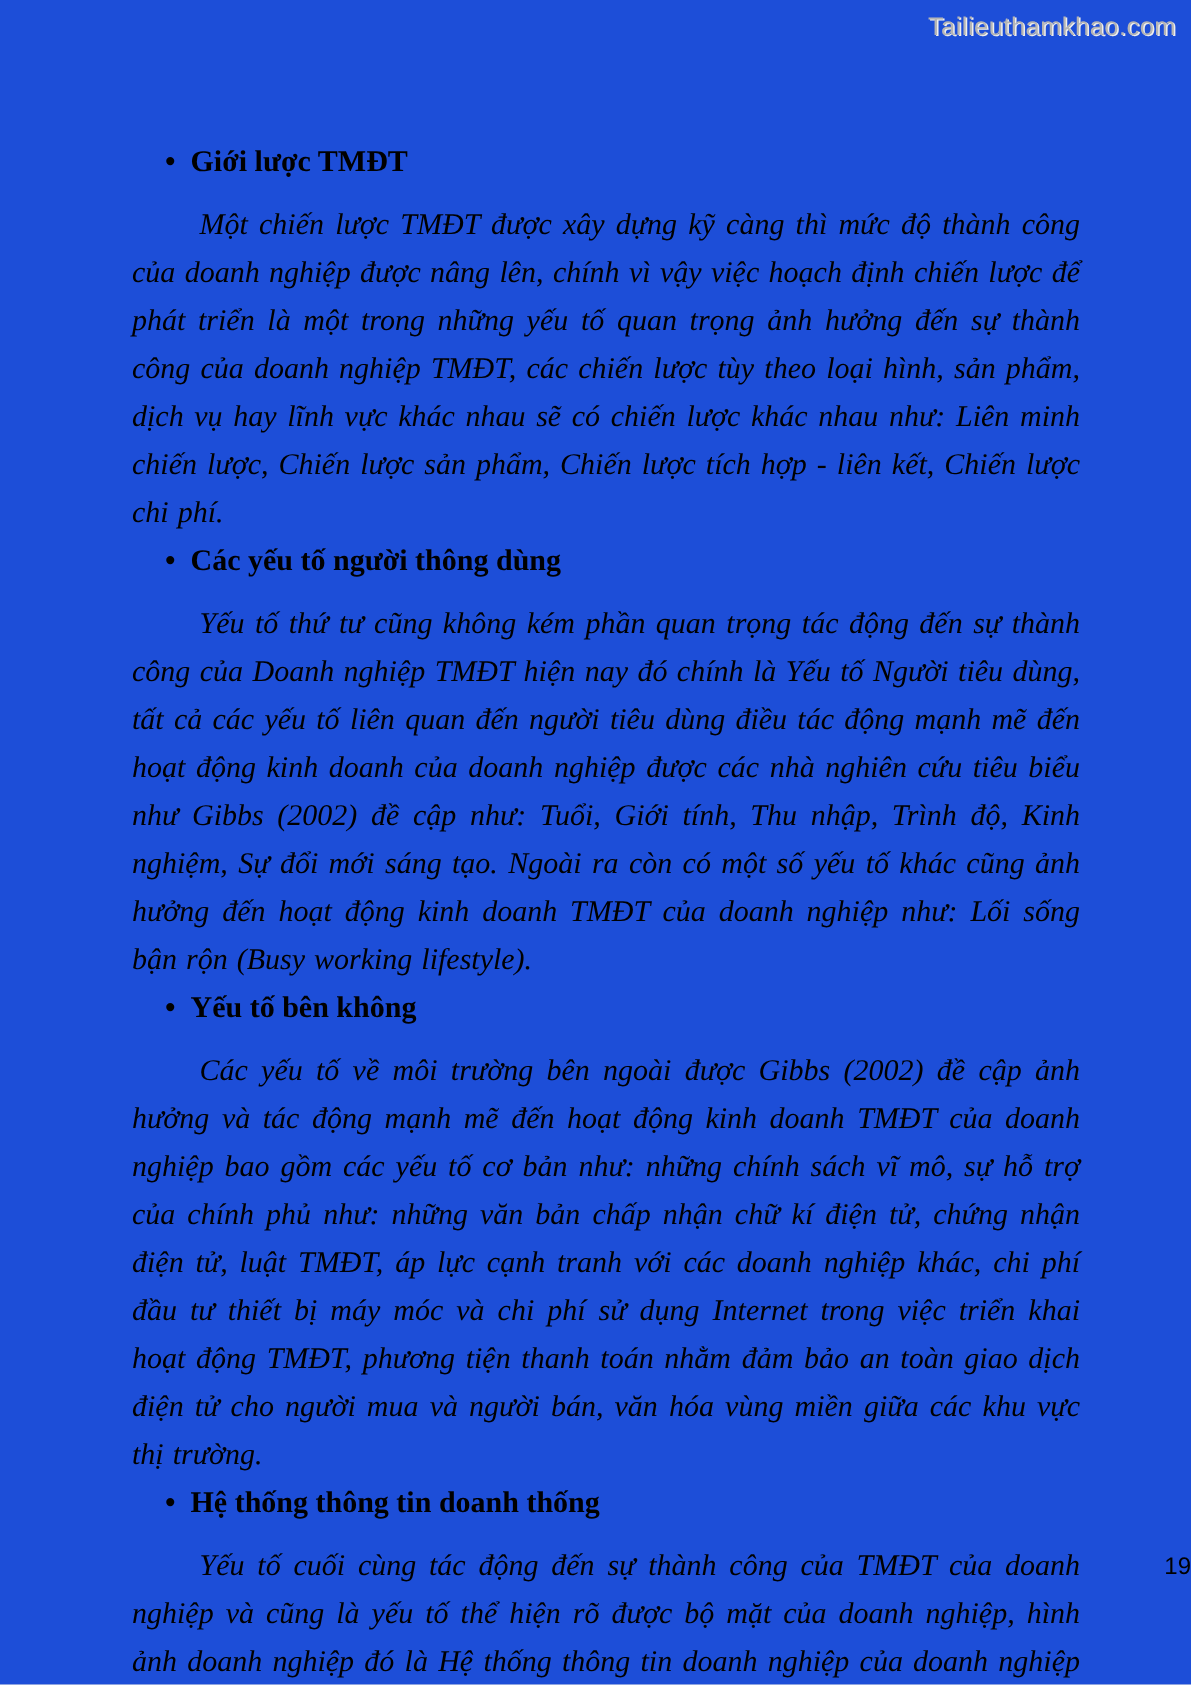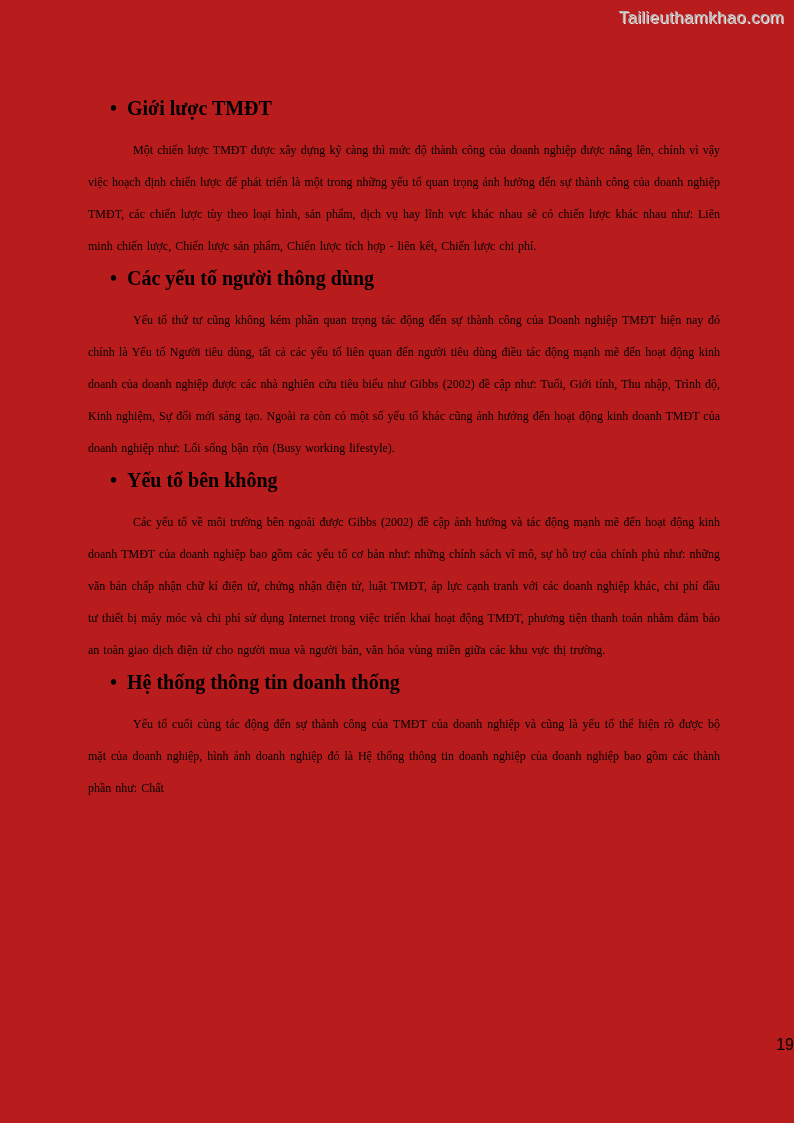--- a/index.html
+++ b/index.html
@@ -5,21 +5,21 @@
   html, body {
     margin: 0;
     padding: 0;
     background: #e9e9e9;
   }
   .page {
     position: relative;
     width: 794px;
     height: 1123px;
     margin: 0 auto;
-    background: #b91c1c;
+    background: #1d4ed8;
     overflow: hidden;
     font-family: "Liberation Serif", serif;
     color: #000000;
   }
   .watermark {
     position: absolute;
     top: 8px;
     right: 10px;
     font-family: "Liberation Sans", sans-serif;
     font-size: 17px;
@@ -45,25 +45,26 @@
   .bullet {
     position: absolute;
     left: 22px;
     top: 0;
     font-weight: bold;
     font-size: 20px;
     line-height: 32px;
   }
   .para {
     margin: 0;
-    font-size: 12px;
+    font-size: 20px;
     line-height: 32px;
     text-align: justify;
     text-indent: 45px;
     word-spacing: 1px;
+    font-style: italic;
   }
   .page-number {
     position: absolute;
     top: 1036px;
     left: 0;
     width: 100%;
     text-align: right;
     font-family: "Liberation Sans", sans-serif;
     font-size: 16px;
     color: #000000;

